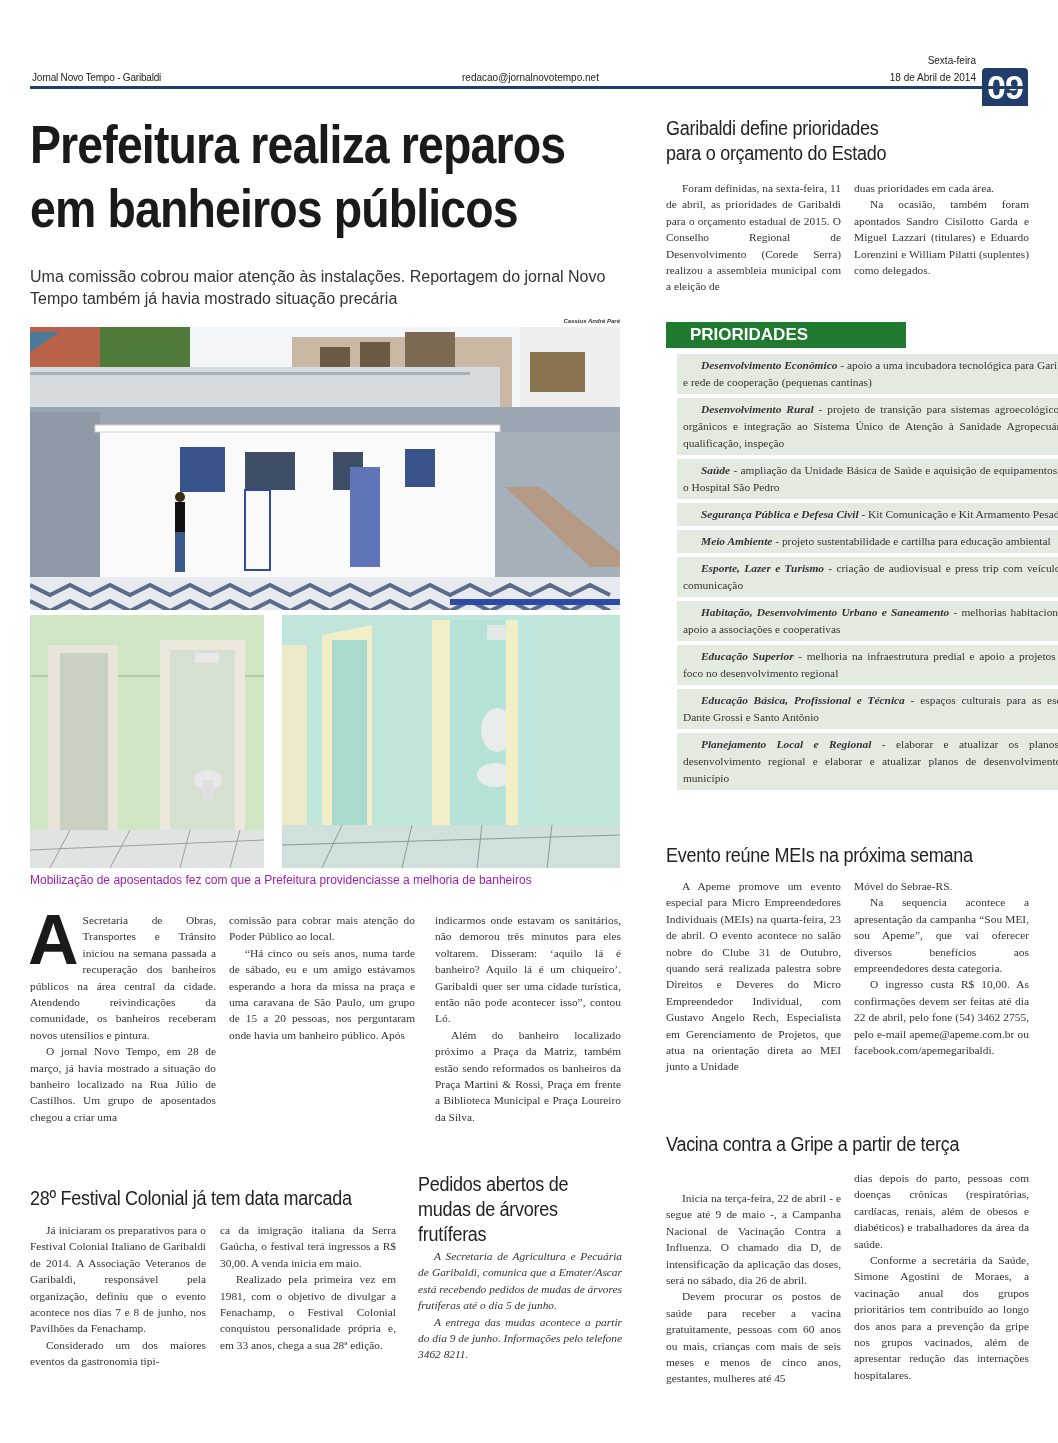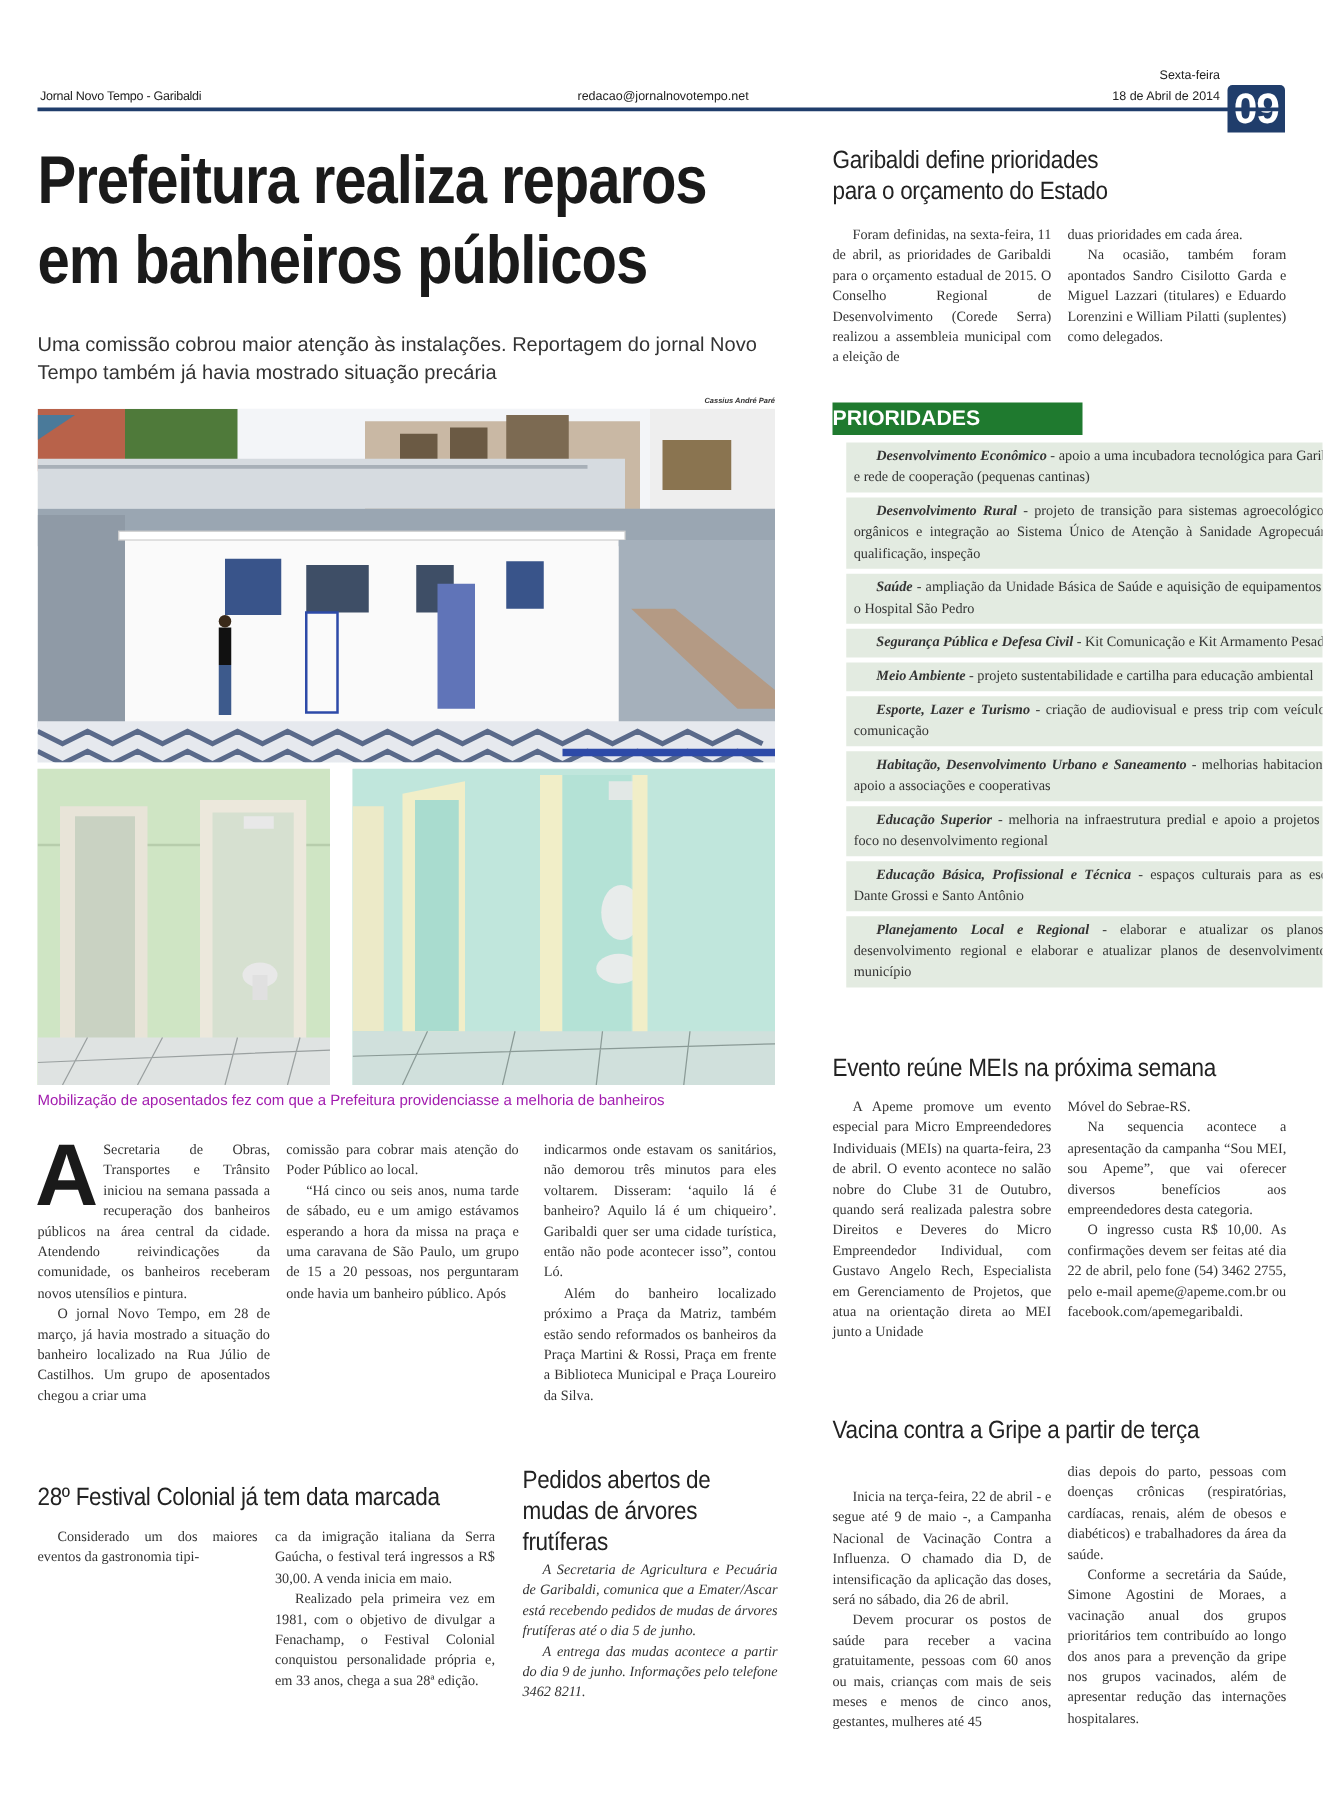--- a/index.html
+++ b/index.html
@@ -29,21 +29,21 @@
 
   
   .col { font-size: 11.4px; line-height: 16.4px; text-align: justify; hyphens: manual; color: #333; }
   .col p { text-indent: 16px; }
   .col p.noind { text-indent: 0; }
   .dropcap { float: left; font-family: "Liberation Sans", sans-serif; font-weight: bold; font-size: 70px; line-height: 56px; margin: 0 4px 0 -2px; color: #1a1a1a; }
 
   .sec-title { font-family: "Liberation Sans", sans-serif; font-size: 20px; line-height: 25px; color: #222; letter-spacing: -0.3px; transform: scaleX(0.9); transform-origin: left top; white-space: nowrap; }
 
   
-  .prio-head { left: 666px; top: 322px; width: 200px; height: 26px; background: #1f7a2f; color: #fff; font-family: "Liberation Sans", sans-serif; font-weight: bold; font-size: 17px; line-height: 26px; padding-left: 0; }
+  .prio-head { left: 666px; top: 322px; width: 240px; height: 26px; background: #1f7a2f; color: #fff; font-family: "Liberation Sans", sans-serif; font-weight: bold; font-size: 17px; line-height: 26px; padding-left: 24px; }
   .prio-list { left: 666px; top: 354px; width: 420px; padding-left: 11px; }
   .prio-item { background: #e3ebe1; margin-bottom: 4px; padding: 3px 6px 3px 6px; font-size: 11.4px; line-height: 17px; text-align: justify; color: #333; text-indent: 18px; }
   .prio-item b { font-style: italic; }
 </style>
 </head>
 <body>
 
 <div class="abs hdr-left sans">Jornal Novo Tempo - Garibaldi</div>
 <div class="abs hdr-mid sans">redacao@jornalnovotempo.net</div>
 <div class="abs hdr-day sans">Sexta-feira</div>
@@ -139,20 +139,21 @@
   <p class="noind">comissão para cobrar mais atenção do Poder Público ao local.</p>
   <p>“Há cinco ou seis anos, numa tarde de sábado, eu e um amigo estávamos esperando a hora da missa na praça e uma caravana de São Paulo, um grupo de 15 a 20 pessoas, nos perguntaram onde havia um banheiro público. Após</p>
 </div>
 <div class="abs col" style="left:435px; top:912px; width:186px;">
   <p class="noind">indicarmos onde estavam os sanitários, não demorou três minutos para eles voltarem. Disseram: ‘aquilo lá é banheiro? Aquilo lá é um chiqueiro’. Garibaldi quer ser uma cidade turística, então não pode acontecer isso”, contou Ló.</p>
   <p>Além do banheiro localizado próximo a Praça da Matriz, também estão sendo reformados os banheiros da Praça Martini &amp; Rossi, Praça em frente a Biblioteca Municipal e Praça Loureiro da Silva.</p>
 </div>
 
 <div class="abs sec-title" style="left:30px; top:1186px;">28º Festival Colonial já tem data marcada</div>
 <div class="abs col" style="left:30px; top:1222px; width:176px;">
+  <p>Já iniciaram os preparativos para o Festival Colonial Italiano de Garibaldi de 2014. A Associação Veteranos de Garibaldi, responsável pela organização, definiu que o evento acontece nos dias 7 e 8 de junho, nos Pavilhões da Fenachamp.</p>
   <p>Considerado um dos maiores eventos da gastronomia tipi-</p>
 </div>
 <div class="abs col" style="left:220px; top:1222px; width:176px;">
   <p class="noind">ca da imigração italiana da Serra Gaúcha, o festival terá ingressos a R$ 30,00. A venda inicia em maio.</p>
   <p>Realizado pela primeira vez em 1981, com o objetivo de divulgar a Fenachamp, o Festival Colonial conquistou personalidade própria e, em 33 anos, chega a sua 28ª edição.</p>
 </div>
 
 <div class="abs sec-title" style="left:418px; top:1172px; width:200px; white-space:normal; line-height:25px;">Pedidos abertos de mudas de árvores frutíferas</div>
 <div class="abs col" style="left:418px; top:1248px; width:204px; font-style:italic;">
   <p>A Secretaria de Agricultura e Pecuária de Garibaldi, comunica que a Emater/Ascar está recebendo pedidos de mudas de árvores frutíferas até o dia 5 de junho.</p>

